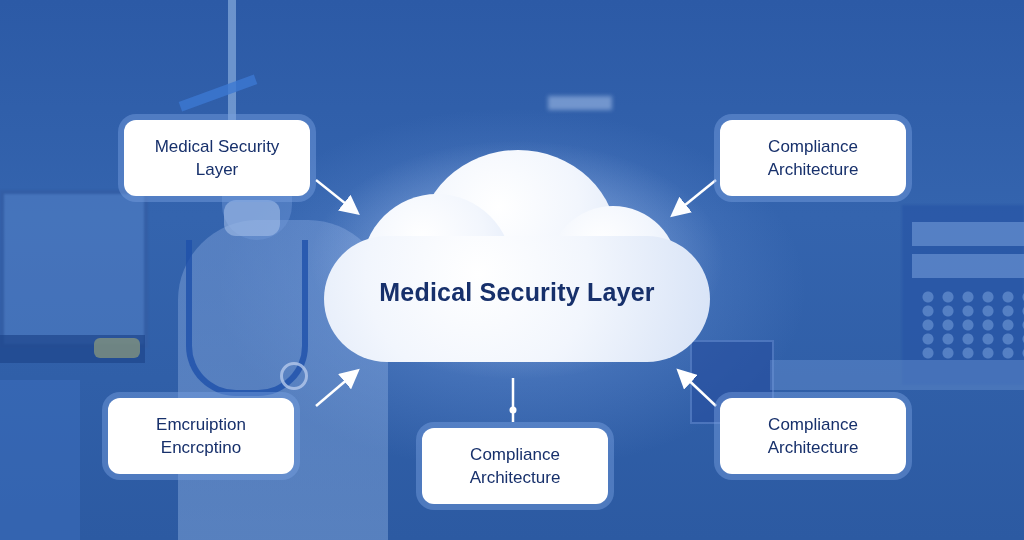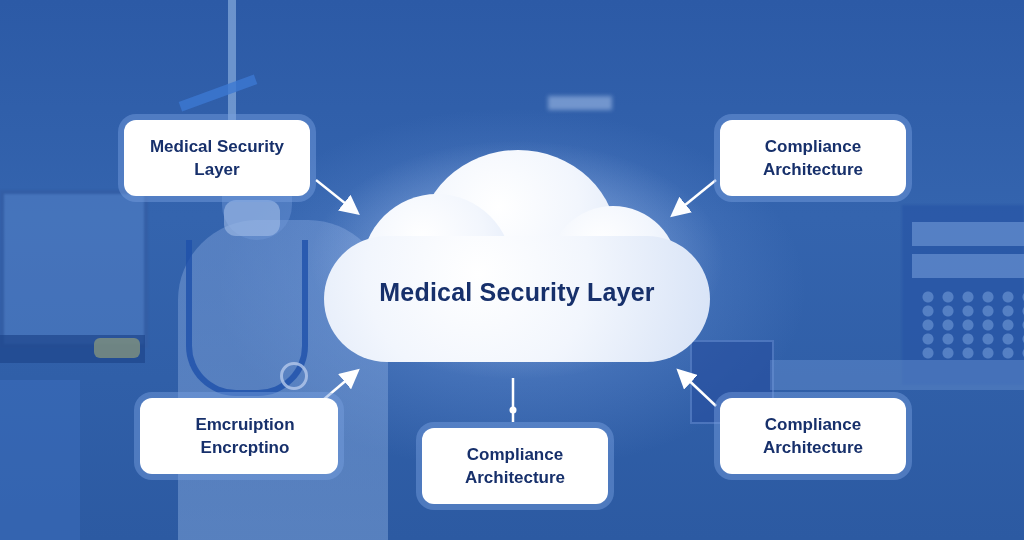--- a/index.html
+++ b/index.html
@@ -26,24 +26,24 @@
   .mask { left:224px; top:200px; width:56px; height:36px; border-radius:12px; background:rgba(170,195,235,0.55); }
   .steth { left:186px; top:240px; width:110px; height:150px; border:6px solid rgba(30,80,170,0.8); border-top:none; border-radius:0 0 50px 50px; }
   .steth-bell { left:280px; top:362px; width:22px; height:22px; border-radius:50%; border:3px solid rgba(180,200,235,0.8); }
 
   .cloud { position:absolute; left:322px; top:150px; width:390px; height:220px; }
   .cloud .c { position:absolute; background:radial-gradient(circle at 40% 30%, #ffffff 0%, #f2f6fd 45%, #d6e2f6 100%); border-radius:50%; }
   .cloud .glow { position:absolute; left:-30px; top:-20px; width:450px; height:260px; border-radius:50%; background:radial-gradient(ellipse, rgba(200,220,255,0.55), rgba(200,220,255,0) 65%); }
   .cloud-label { position:absolute; left:0; right:0; top:128px; text-align:center; font-size:25px; font-weight:bold; color:#17306b; letter-spacing:0.2px; }
 
   .node { position:absolute; width:186px; height:76px; background:#fff; border-radius:12px; box-shadow:0 0 0 6px rgba(120,160,225,0.45); display:flex; align-items:center; justify-content:center; text-align:center; }
-  .node span { font-size:17px; font-weight:bold; color:#17306b; line-height:23px; white-space:pre-line; }
+  .node span { font-size:17px; font-weight:normal; color:#17306b; line-height:23px; white-space:pre-line; }
   .n1 { left:124px; top:120px; }
   .n2 { left:720px; top:120px; }
-  .n3 { left:140px; top:398px;padding-left:12px; }
+  .n3 { left:108px; top:398px; }
   .n4 { left:422px; top:428px; width:186px; }
   .n5 { left:720px; top:398px; }
 
   svg.arrows { position:absolute; left:0; top:0; }
 </style>
 </head>
 <body>
 
 <div class="bg"></div>
 <div class="bg-shape ceiling-light"></div>

